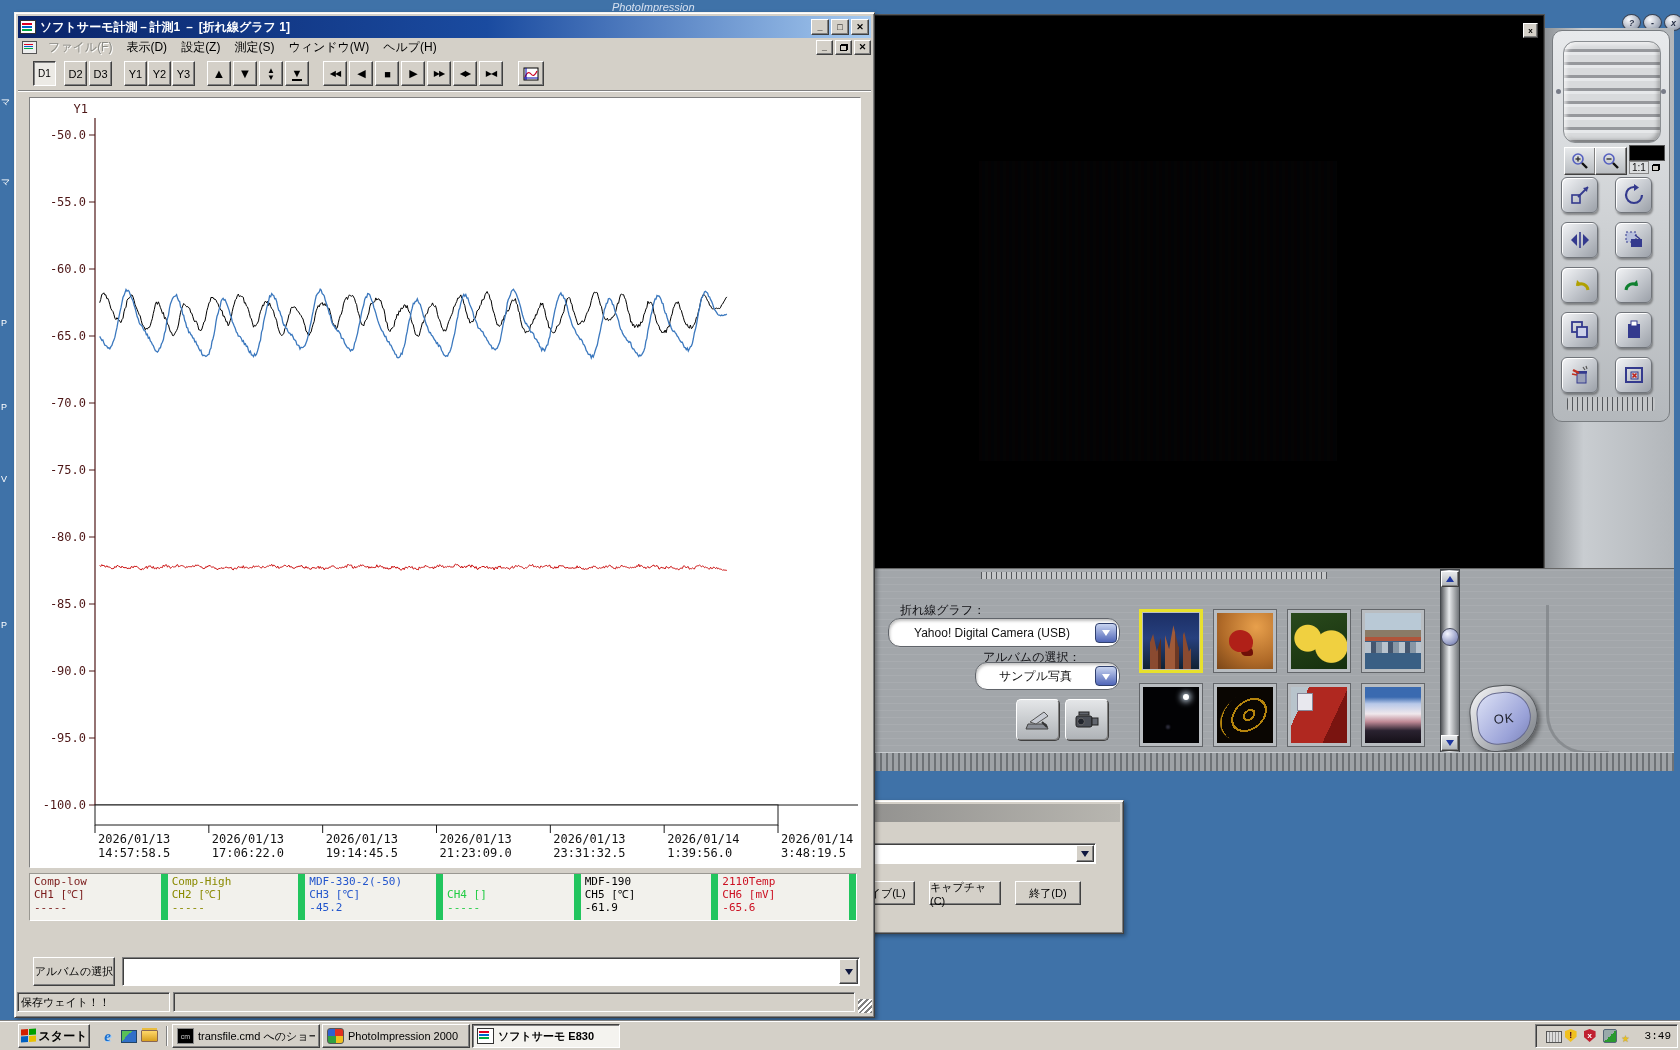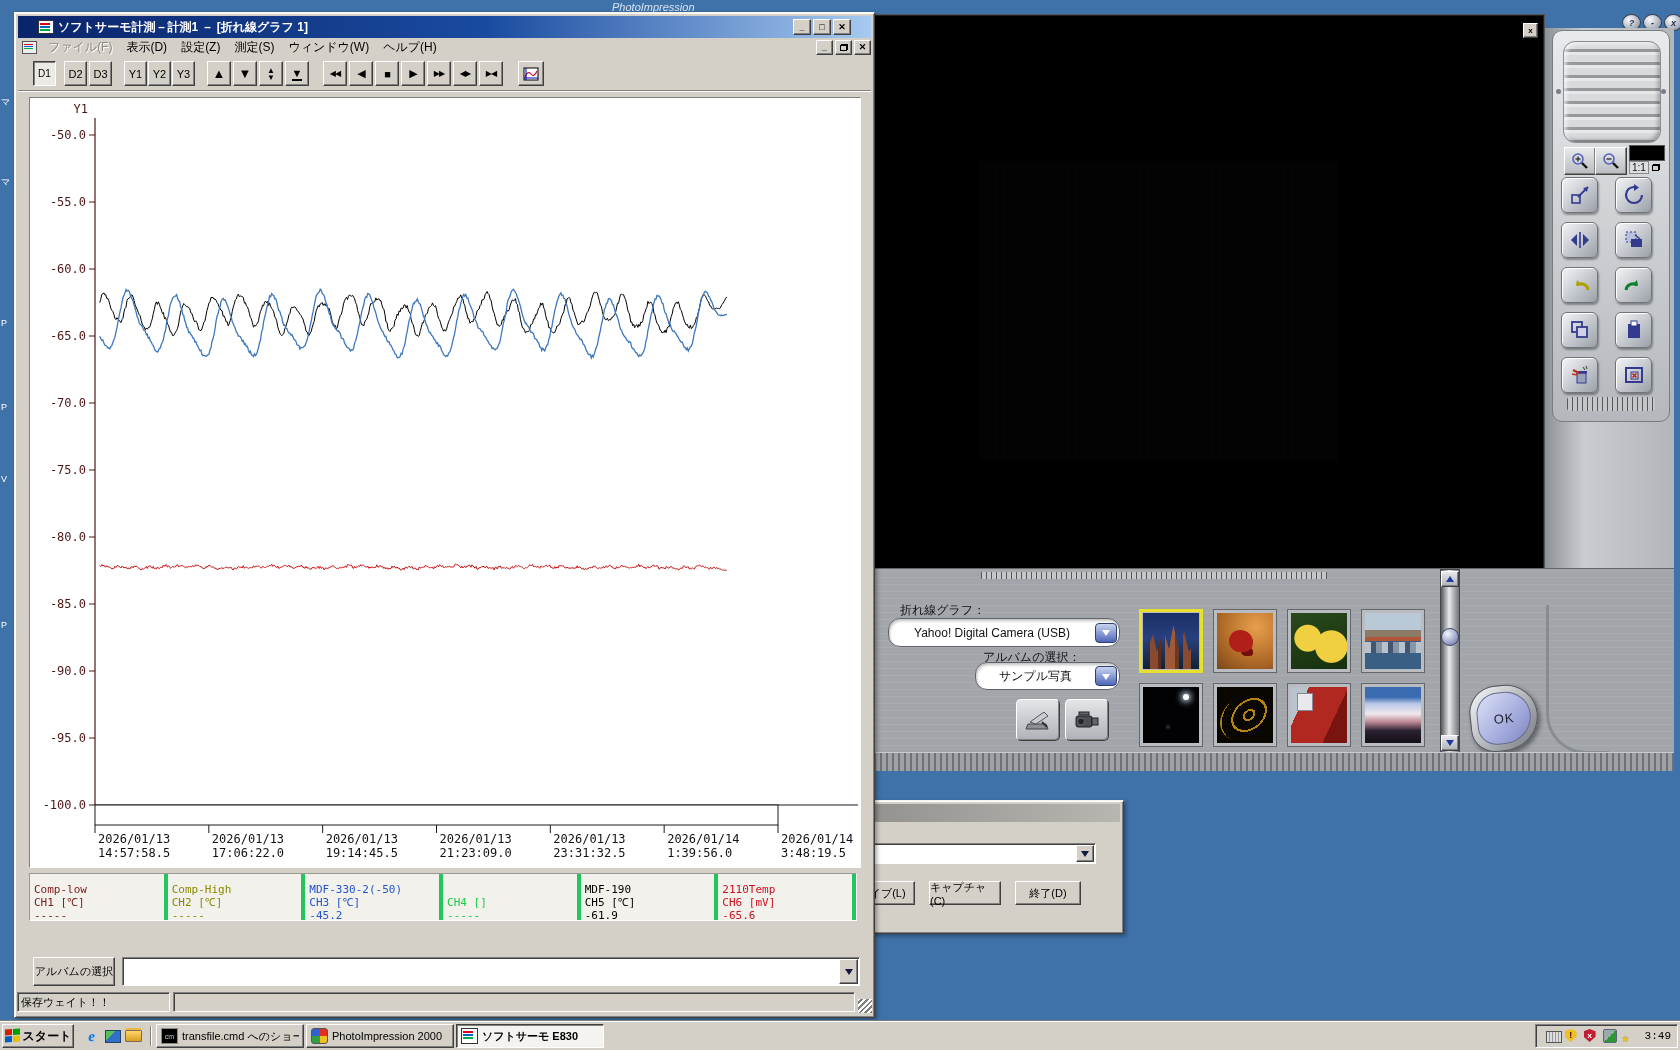--- a/index.html
+++ b/index.html
@@ -2,21 +2,21 @@
 <html><head>
 <meta charset="utf-8">
 <style>
   html,body{margin:0;padding:0;font-family:"Liberation Sans",sans-serif;}
   #desktop{position:relative;width:1680px;height:1050px;background:#3f72a8;overflow:hidden;}
   .abs{position:absolute;}
   
   .w2k-window{background:#d4d0c8;border:1px solid #404040;border-top-color:#f4f2ee;border-left-color:#f4f2ee;
     box-shadow:inset 1px 1px 0 #fff, inset -1px -1px 0 #808080, 2px 2px 4px rgba(0,0,0,.35);}
   .titlebar{position:absolute;left:3px;right:3px;top:3px;height:22px;
-    background:linear-gradient(90deg,#0a246a,#1a4ba0 55%,#a6caf0);display:flex;align-items:center;padding:0 20px;}
+    background:linear-gradient(90deg,#0a246a,#1a4ba0 55%,#a6caf0);display:flex;align-items:center;padding:0 2px;}
   .titlebar-inactive{background:linear-gradient(90deg,#7a7a7a,#b8b6b0);}
   .title-text{color:#fff;font-weight:bold;font-size:12px;margin-left:4px;white-space:nowrap;overflow:hidden;flex:1;}
   .winbtn{width:16px;height:14px;background:#d4d0c8;border:1px solid #404040;border-top-color:#fff;border-left-color:#fff;
     box-shadow:inset -1px -1px 0 #808080;font-size:9px;font-weight:bold;color:#000;display:flex;align-items:center;justify-content:center;
     margin-left:2px;line-height:1;}
   .btn3d{background:#d4d0c8;border:1px solid #404040;border-top-color:#fff;border-left-color:#fff;
     box-shadow:inset -1px -1px 0 #808080;display:flex;align-items:center;justify-content:center;color:#000;}
   .btn3d.pressed{border:1px solid #fff;border-top-color:#404040;border-left-color:#404040;
     box-shadow:inset 1px 1px 0 #808080;background:#eceae5;}
   .sunken{border:1px solid #fff;border-top-color:#808080;border-left-color:#808080;
@@ -24,21 +24,21 @@
   .menu-item{padding:2px 7px;font-size:12px;color:#000;}
   .menu-item.disabled{color:#8a8a84;text-shadow:1px 1px 0 #fff;}
   .restore-glyph{position:relative;width:8px;height:7px;}
   .restore-glyph div{position:absolute;border:1px solid #000;background:#d4d0c8;width:5px;height:4px;}
   .restore-glyph div:first-child{right:0;top:0;}
   .restore-glyph div:last-child{left:0;bottom:0;}
   
   #chart-panel{background:#fff;border:1px solid #fff;border-top-color:#808080;border-left-color:#808080;}
   
   #legend{display:flex;background:#f2f1ec;border:1px solid #fff;border-top-color:#9a9892;border-left-color:#9a9892;}
-  .legend-cell{flex:1;border-right:4px solid #22c55e;padding:9px 4px;font-family:"DejaVu Sans Mono",monospace;
+  .legend-cell{flex:1;border-right:7px solid #22c55e;padding:1px 4px;font-family:"DejaVu Sans Mono",monospace;
     font-size:11px;line-height:13px;white-space:pre;overflow:hidden;}
   
   .pi-silver{background:linear-gradient(180deg,#e8eaec,#b4b8bc);border:1px solid #787c80;border-radius:4px;}
   .pi-toolbtn{width:35px;height:34px;border-radius:6px;border:1px solid #70747a;
     background:linear-gradient(135deg,#f4f5f7,#c3c7cd 55%,#9ba0a8);box-shadow:inset 1px 1px 0 #fff,1px 2px 2px rgba(0,0,0,.35);
     display:flex;align-items:center;justify-content:center;}
   .ribs-h{background:repeating-linear-gradient(90deg,#55585c 0 1px,#c4c6c8 1px 5px);}
   .pill{background:#fff;border:1px solid #60646a;border-radius:12px;display:flex;align-items:center;
     font-size:12px;color:#111;box-shadow:inset 1px 2px 3px rgba(0,0,0,.25);}
   .pill .pill-text{flex:1;text-align:center;white-space:nowrap;overflow:hidden;}
@@ -472,21 +472,21 @@
     </div>
 
     <div class="abs" style="left:2px;top:978px;right:2px;height:22px;display:flex;align-items:center;">
       <span class="sunken" style="width:148px;height:18px;font-size:11px;padding-left:3px;display:flex;align-items:center;">保存ウェイト！！</span>
       <span class="sunken" style="flex:1;height:18px;margin-left:3px;"></span>
       <span class="grip" style="width:14px;height:14px;margin-left:3px;align-self:flex-end;"></span>
     </div>
   </div>
 
   <div id="taskbar">
-    <div class="btn3d taskbtn" style="width:62px;margin-left:2px;font-weight:bold;font-size:12px;">
+    <div class="btn3d taskbtn" style="width:62px;margin-left:18px;font-weight:bold;font-size:12px;">
       <span class="flag" style="margin-right:3px;">
         <span style="background:#d02000;"></span>
           <span style="background:#00a000;"></span>
         <span style="background:#0060c0;"></span>
           <span style="background:#e8c000;"></span>
       </span>
       <span>スタート</span>
     </div>
     <span id="quick-launch" style="display:flex;align-items:center;margin:0 6px;">
         <span style="width: 17px; height: 16px; margin: 0px 2px; display: inline-flex; align-items: center; justify-content: center;">

